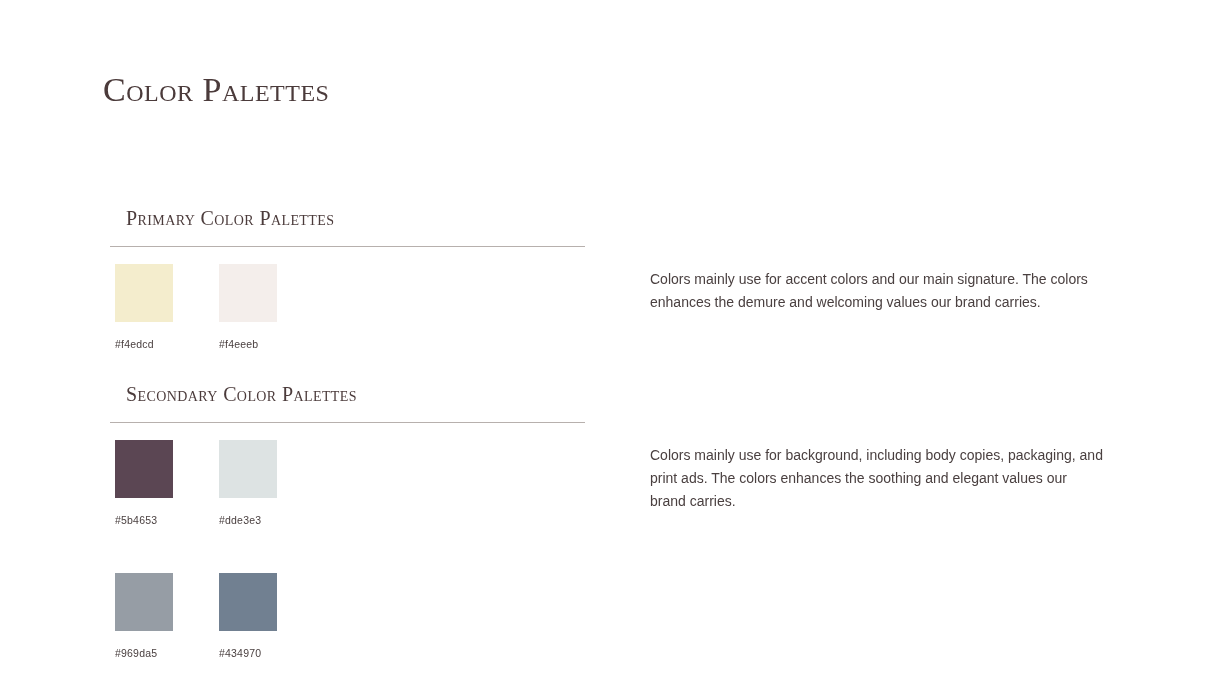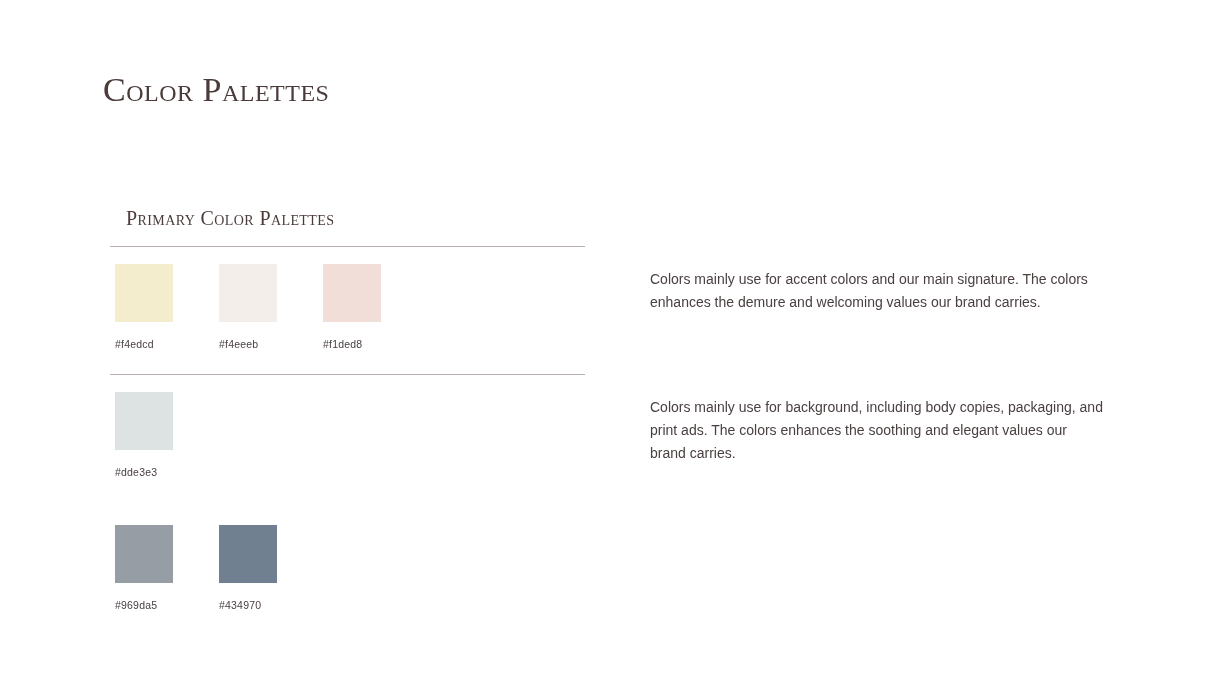--- a/index.html
+++ b/index.html
@@ -130,35 +130,36 @@
       <div class="swatch-grid" id="grid-primary">
           <div class="swatch-row">
             <div class="swatch">
               <div class="swatch-chip" title="#f4edcd" style="background-color: rgb(244, 237, 205);"></div>
               <div class="swatch-hex">#f4edcd</div>
             </div>
             <div class="swatch">
               <div class="swatch-chip" title="#f4eeeb" style="background-color: rgb(244, 238, 235);"></div>
               <div class="swatch-hex">#f4eeeb</div>
             </div>
-            <div class="swatch">
-              <div class="swatch-chip" title="#f1ded8" style="background-color: rgb(241, 222, 216);"></div>
-              <div class="swatch-hex">#f1ded8</div>
-            </div>
           </div>
         </div>
       <div class="description">Colors mainly use for accent colors and our main signature. The colors enhances the demure and welcoming values our brand carries.</div>
     </div>
   </div>
 
   <div class="section" id="section-secondary">
+    <div class="section-heading">Secondary Color Palettes</div>
     <div class="section-rule"></div>
     <div class="section-body">
       <div class="swatch-grid" id="grid-secondary">
           <div class="swatch-row">
+            <div class="swatch">
+              <div class="swatch-chip" title="#5b4653" style="background-color: rgb(91, 70, 83);"></div>
+              <div class="swatch-hex">#5b4653</div>
+            </div>
             <div class="swatch">
               <div class="swatch-chip" title="#dde3e3" style="background-color: rgb(221, 227, 227);"></div>
               <div class="swatch-hex">#dde3e3</div>
             </div>
           </div>
           <div class="swatch-row">
             <div class="swatch">
               <div class="swatch-chip" title="#969da5" style="background-color: rgb(150, 157, 165);"></div>
               <div class="swatch-hex">#969da5</div>
             </div>

